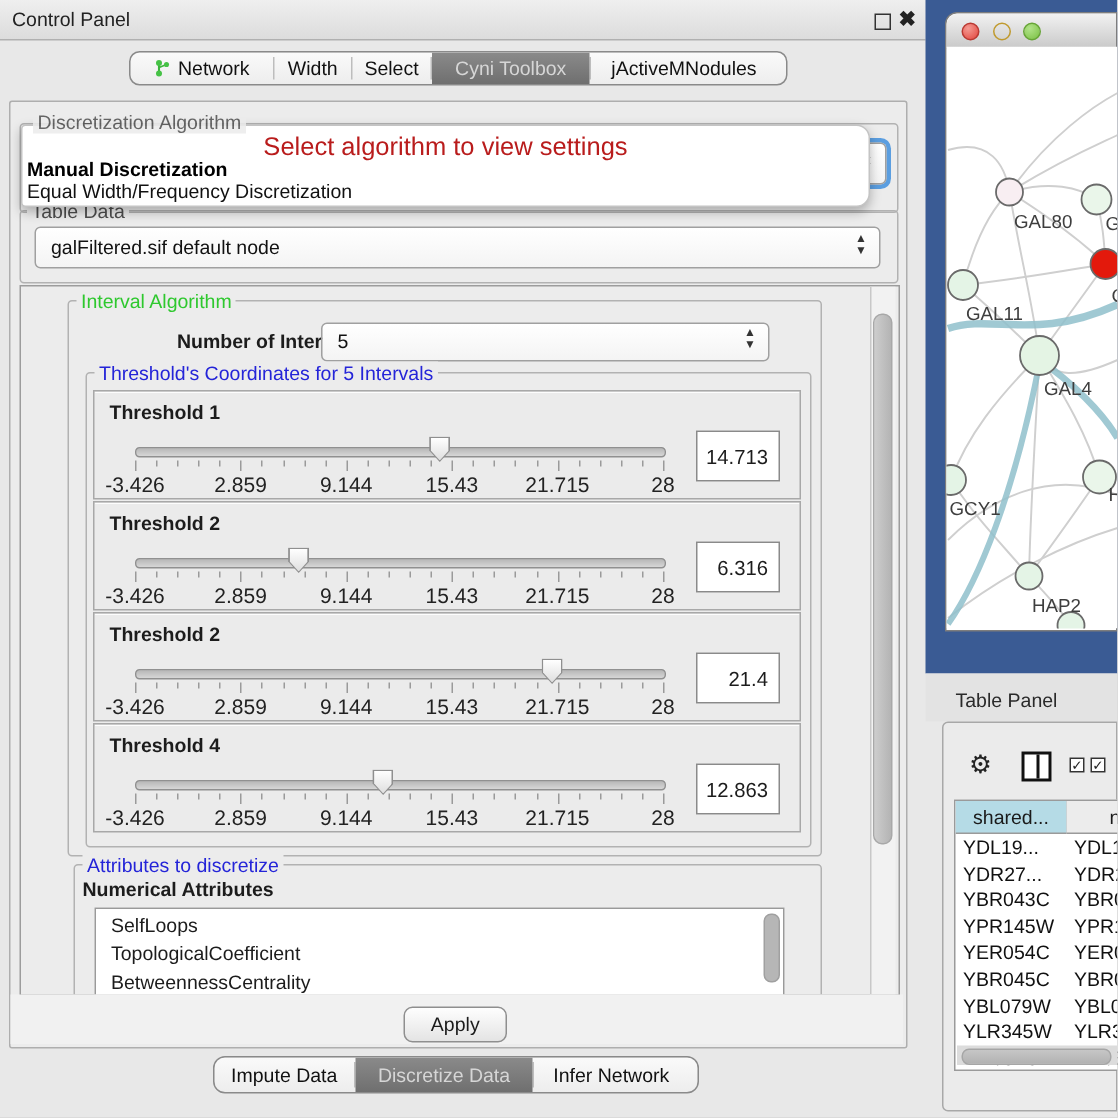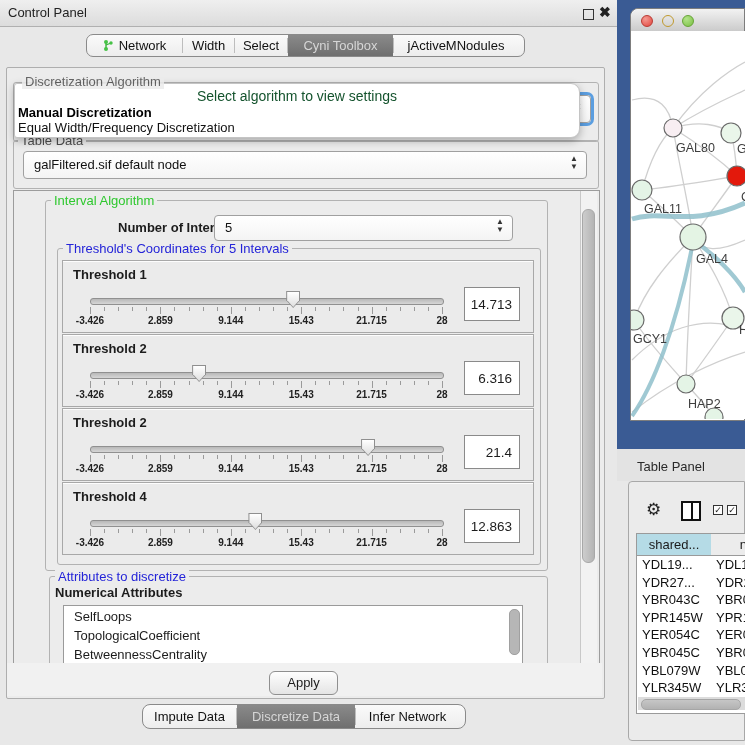--- a/index.html
+++ b/index.html
@@ -29,21 +29,21 @@
   .glabel-green{color:#2ec82e;}
   .glabel-blue{color:#2424d8;}
   .combo{background:linear-gradient(#ffffff,#f4f4f4);border:1px solid #a0a0a0;border-radius:4px;}
   .combo-text{position:absolute;left:10px;top:5px;font-size:13px;color:#111;}
   .stepper{position:absolute;right:8px;top:3px;display:flex;flex-direction:column;line-height:8px;
        font-size:8px;color:#333;text-align:center;}
   
   .popup{left:14px;top:83px;width:564px;height:53px;background:#fff;
        border:1px solid #c4c4c4;border-radius:3px 9px 9px 3px;
        box-shadow:0 3px 8px rgba(0,0,0,.28);z-index:40;}
-  .popup-hint{position:absolute;left:0;top:4px;width:100%;text-align:center;color:#14532d;font-size:14px;}
+  .popup-hint{position:absolute;left:0;top:4px;width:100%;text-align:center;color:#b91c1c;font-size:17px;}
   .popup-opt1{position:absolute;left:3px;top:21px;font-weight:bold;font-size:13px;color:#000;}
   .popup-opt2{position:absolute;left:3px;top:36px;font-size:13px;color:#111;}
   .focus-ring{box-shadow:0 0 0 3px #5b9ee0;}
   
   .scrollpanel{left:13px;top:190px;width:585px;height:472px;border:1px solid #9c9c9c;
        background:#ececec;overflow:hidden;}
   .vsb-track{position:absolute;left:566px;top:0;width:16px;height:472px;background:#f2f2f2;
        border-left:1px solid #c8c8c8;}
   .vsb-thumb{position:absolute;left:568px;top:18px;width:11px;height:352px;border-radius:6px;
        background:linear-gradient(90deg,#cdcdcd,#b4b4b4);border:1px solid #a8a8a8;}
@@ -51,21 +51,21 @@
   .thr-panel{position:absolute;left:48px;width:470px;height:71px;background:#ebebeb;
        border:1px solid #a8a8a8;box-shadow:inset 0 1px 0 #fdfdfd;}
   .thr-label{position:absolute;left:10px;top:6px;font-weight:bold;font-size:13px;}
   .thr-track{position:absolute;left:27px;top:37px;width:352px;height:5px;border-radius:3px;
        background:linear-gradient(#b8b8b8,#d6d6d6);border:1px solid #909090;}
   .thr-thumb{position:absolute;top:30px;width:14px;height:17px;
        clip-path:polygon(0 0,100% 0,100% 55%,50% 100%,0 55%);background:#8f8f8f;}
   .thr-thumb i{position:absolute;left:1px;top:1px;width:12px;height:15px;display:block;
        clip-path:polygon(0 0,100% 0,100% 55%,50% 100%,0 55%);background:linear-gradient(#ffffff,#dedede);}
   .tick{position:absolute;width:1px;background:#9a9a9a;}
-  .ticklabel{position:absolute;top:54px;transform:translateX(-50%);font-size:10px;font-weight:bold;color:#222;}
+  .ticklabel{position:absolute;top:54px;transform:translateX(-50%);font-size:14px;font-weight:normal;color:#222;}
   .thr-value{position:absolute;left:401px;top:26px;width:56px;height:34px;background:#fff;
        border:1px solid #8a8a8a;font-size:13.5px;text-align:right;line-height:34px;padding-right:7px;box-sizing:border-box;}
   
   .attr-list{position:absolute;left:49px;top:414px;width:458px;height:70px;background:#fff;
        border:1px solid #9a9a9a;overflow:hidden;}
   .attr-item{padding:3px 0 0 10px;font-size:13px;height:16px;}
   .attr-sb{position:absolute;right:2px;top:3px;width:9px;height:44px;border-radius:5px;
        background:#b6b6b6;border:1px solid #a0a0a0;}
   .apply-strip{left:7px;top:663px;width:595px;height:33px;background:#f1f1f1;}
   .apply-btn{left:269px;top:671px;width:67px;height:22px;border:1px solid #8f8f8f;border-radius:6px;

